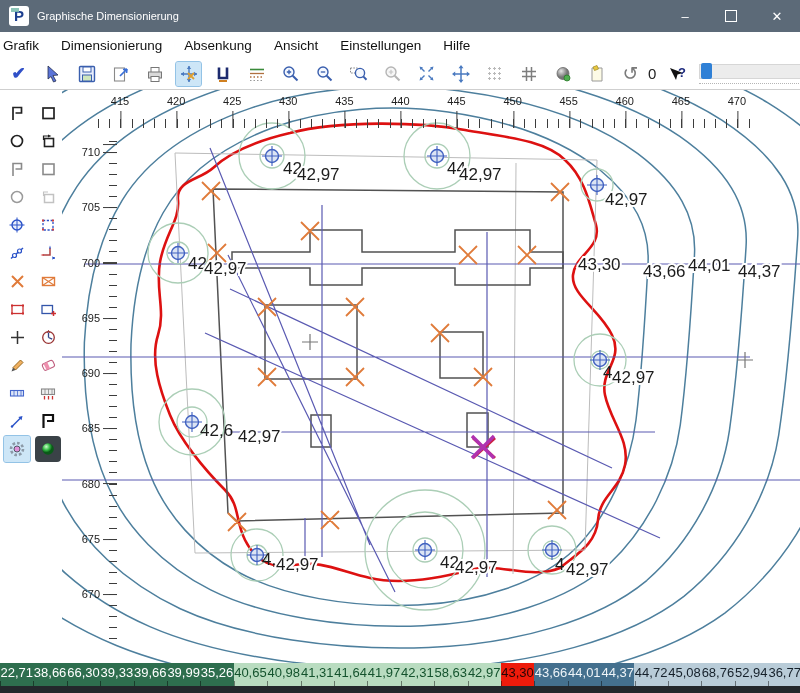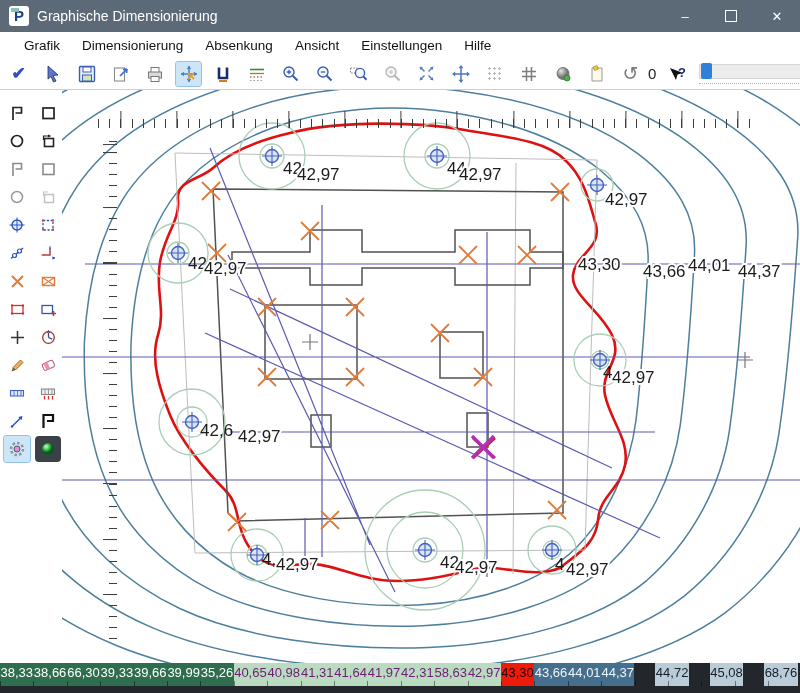--- a/index.html
+++ b/index.html
@@ -5,30 +5,30 @@
   html,body{margin:0;padding:0;}
   body{width:800px;height:693px;position:relative;overflow:hidden;background:#23272b;
        font-family:"Liberation Sans",sans-serif;-webkit-font-smoothing:antialiased;}
   
   .titlebar{position:absolute;left:0;top:0;width:800px;height:32px;background:#5c6a78;
             display:flex;align-items:center;color:#fff;}
   .appicon{width:20px;height:20px;background:#fff;border-radius:3px;margin:0 8px 0 9px;
            position:relative;display:flex;align-items:center;justify-content:center;
            color:#1d3f8f;font-weight:bold;font-size:15px;line-height:20px;}
   .appicon i{position:absolute;left:2px;top:2px;width:8px;height:4px;background:#7fbfb0;opacity:.9;}
-  .title{font-size:14px;}
+  .title{font-size:11px;}
   .wcontrols{margin-left:auto;display:flex;height:32px;}
   .wbtn{width:46px;height:32px;display:flex;align-items:center;justify-content:center;
         color:#fff;font-size:13px;}
   .maxbox{width:10px;height:10px;border:1.2px solid #fff;display:inline-block;}
   
   .menubar{position:absolute;left:0;top:32px;width:800px;height:26px;background:#fff;
            display:flex;align-items:center;font-size:13.5px;color:#111;}
   .menuitem{padding:0 11px;}
-  .menuitem:first-child{padding-left:24px;}
+  .menuitem:first-child{padding-left:3px;}
   
   .toolbar{position:absolute;left:0;top:58px;width:800px;height:32px;background:#fff;
            border-bottom:1px solid #cfcfcf;display:flex;align-items:center;padding-left:6px;
            box-sizing:border-box;gap:9px;}
   .tb{width:25px;height:24px;display:flex;align-items:center;justify-content:center;flex:0 0 auto;}
   .tb.active{background:#cde6f7;outline:1px solid #93c3e6;border-radius:2px;}
   .tb svg{display:block;}
   .glyph{font-size:17px;line-height:1;}
   .undocount{font-size:15px;color:#222;margin-left:-4px;}
   .dotgrid{width:15px;height:15px;background-image:radial-gradient(#b9b9b9 1px,transparent 1.2px);
@@ -70,24 +70,24 @@
       background:repeating-linear-gradient(to bottom,#3c3c3c 0 1px,transparent 1px 55.25px);
       background-position-y:11.05px;}
   .vticks .min{position:absolute;right:0;top:0;width:8px;height:100%;
       background:repeating-linear-gradient(to bottom,#3c3c3c 0 1px,transparent 1px 11.05px);}
   
   .statusbar{position:absolute;left:0;top:663px;width:800px;height:23px;display:flex;
              overflow:hidden;position:absolute;}
   .statusbar .cell{flex:0 0 33.4px;text-align:center;font-size:13px;line-height:17px;
                    padding-top:1px;box-sizing:border-box;height:23px;white-space:nowrap;}
   .dg{background:#2e6e4e;color:#ffffff;}
-  .lg{background:#b9dcc0;color:#701a75;}
+  .lg{background:#b9dcc0;color:#14532d;}
   .rd{background:#ee1b0b;color:#250505;}
   .db{background:#44708e;color:#eef4f8;}
-  .lb{background:#b9ccd8;color:#15202a;margin-left:21px;}
+  .lb{background:#b9ccd8;color:#15202a;}
   .sbticks{position:absolute;left:0;top:681px;width:800px;height:5px;
       background:repeating-linear-gradient(to right,rgba(0,0,0,.45) 0 1px,transparent 1px 33.4px);}
   .bottomstrip{position:absolute;left:0;top:686px;width:800px;height:7px;background:#23272b;}
 </style>
 </head>
 <body>
 
 <div class="titlebar">
   <div class="appicon"><i></i>P</div>
   <div class="title">Graphische Dimensionierung</div>
@@ -532,32 +532,57 @@
     </g>
 
     <g>
       <text class="lbl hl" x="578" y="270">43,30</text>
       <text class="lbl hl" x="643" y="277">43,66</text>
       <text class="lbl hl" x="688" y="271">44,01</text>
       <text class="lbl hl" x="738" y="277">44,37</text>
     </g>
   </svg>
 
+  <div class="hruler-labels" id="hruler-labels">
+      <span>415</span>
+      <span>420</span>
+      <span>425</span>
+      <span>430</span>
+      <span>435</span>
+      <span>440</span>
+      <span>445</span>
+      <span>450</span>
+      <span>455</span>
+      <span>460</span>
+      <span>465</span>
+      <span>470</span>
+    </div>
   <div class="hticks">
       <div class="maj"></div>
       <div class="min"></div>
     </div>
+  <div class="vruler-labels" id="vruler-labels">
+      <span>710</span>
+      <span>705</span>
+      <span>700</span>
+      <span>695</span>
+      <span>690</span>
+      <span>685</span>
+      <span>680</span>
+      <span>675</span>
+      <span>670</span>
+    </div>
   <div class="vticks">
       <div class="maj"></div>
       <div class="min"></div>
     </div>
 </div>
 
 <div class="statusbar" id="statusbar">
-    <span class="cell dg">38,33</span>
+    <span class="cell dg">22,71</span>
     <span class="cell dg">38,66</span>
     <span class="cell dg">66,30</span>
     <span class="cell dg">39,33</span>
     <span class="cell dg">39,66</span>
     <span class="cell dg">39,99</span>
     <span class="cell dg">35,26</span>
     <span class="cell lg">40,65</span>
     <span class="cell lg">40,98</span>
     <span class="cell lg">41,31</span>
     <span class="cell lg">41,64</span>

